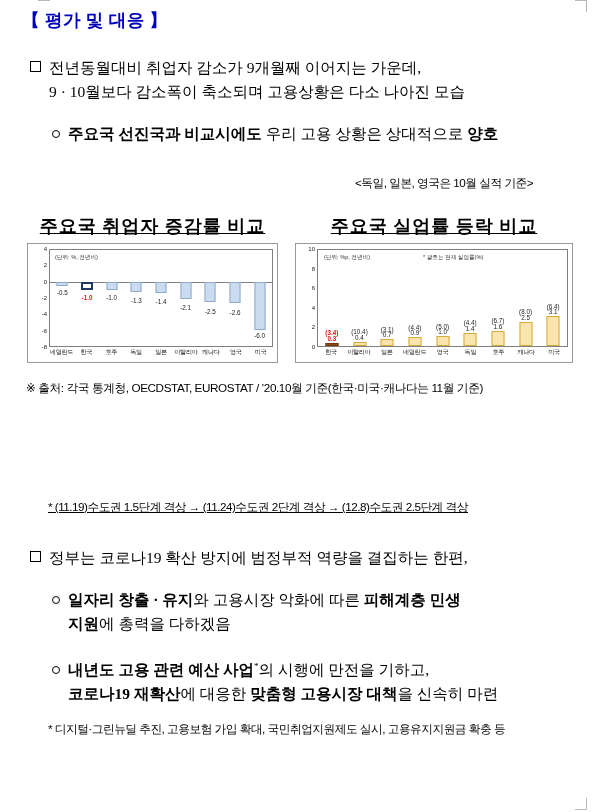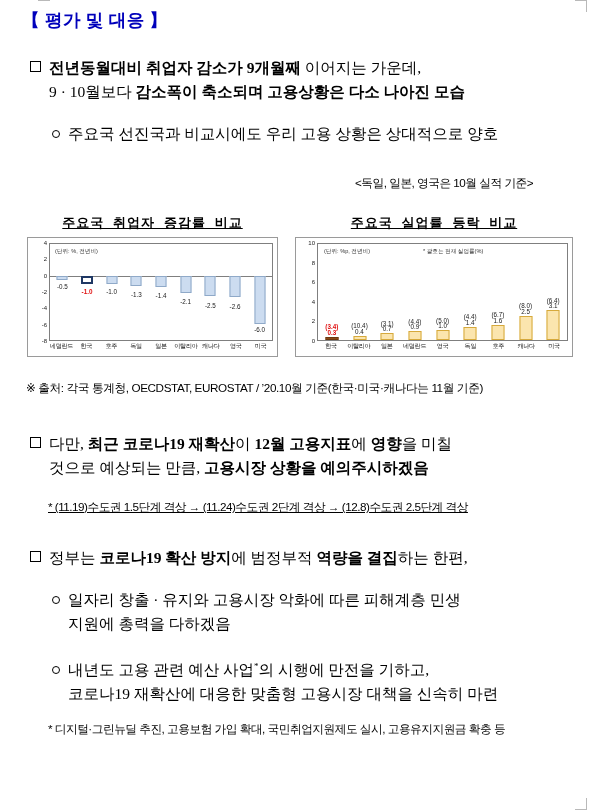--- a/index.html
+++ b/index.html
@@ -46,47 +46,47 @@
   .ci-mark {
     display: inline-block;
     width: 8px; height: 8px;
     border: 1.4px solid #000;
     border-radius: 50%;
     margin-right: 8px;
     vertical-align: 1px;
   }
 
   .lvl1 { font-size: 15.5px; line-height: 24px; }
-  .lvl1 .b { font-weight: bold; }
+  .lvl1 .b { font-weight: normal; }
   .lvl2 { font-size: 15.5px; line-height: 24px; }
-  .lvl2 .b { font-weight: normal; }
+  .lvl2 .b { font-weight: bold; }
 
   .note {
     font-size: 11.7px;
     line-height: 16px;
     font-family: "Liberation Sans", "DejaVu Sans", sans-serif;
     letter-spacing: -0.5px;
   }
 
   .src {
     font-size: 11.7px;
     font-family: "Liberation Sans", "DejaVu Sans", sans-serif;
     letter-spacing: -0.4px;
   }
 
   
   .chart-wrap { position: absolute; }
   .chart-title {
     text-align: center;
-    font-size: 13px;
+    font-size: 18px;
     font-weight: bold;
     text-decoration: underline;
     letter-spacing: 1px;
     margin-bottom: 5px;
-    font-family: Liberation Mono, monospace;
+    font-family: Liberation Serif, serif;
   }
   .chart-box {
     border: 1.2px solid #9a9a9a;
     background: #fff;
     position: relative;
     padding: 5px 4px 3px 4px;
   }
   .plot-outer { position: relative; display: flex; }
   .yaxis {
     width: 17px;
@@ -310,28 +310,20 @@
         <div class="xlab">독일</div>
         <div class="xlab">호주</div>
         <div class="xlab">캐나다</div>
         <div class="xlab">미국</div>
       </div>
     </div>
   </div>
 
   <div class="blk src" style="left:26px; top:381px;">※ 출처: 각국 통계청, OECDSTAT, EUROSTAT / ’20.10월 기준(한국·미국·캐나다는 11월 기준)</div>
 
-  <div class="blk lvl1" style="left:30px; top:432px;">
-    <div>
-      <span class="sq-mark"></span><span>다만, </span><span class="b">최근 코로나19 재확산</span><span>이 </span><span class="b">12월 고용지표</span><span>에 </span><span class="b">영향</span><span>을 미칠</span>
-    </div>
-    <div style="padding-left:19px;">
-      <span>것으로 예상되는 만큼, </span><span class="b">고용시장 상황을 예의주시하겠음</span>
-    </div>
-  </div>
 
   <div class="blk note" style="left:48px; top:499px;text-decoration:underline;">* (11.19)수도권 1.5단계 격상 → (11.24)수도권 2단계 격상 → (12.8)수도권 2.5단계 격상</div>
 
   <div class="blk lvl1" style="left:30px; top:546px;">
     <div>
       <span class="sq-mark"></span><span>정부는 </span><span class="b">코로나19 확산 방지</span><span>에 범정부적 </span><span class="b">역량을 결집</span><span>하는 한편,</span>
     </div>
   </div>
 
   <div class="blk lvl2" style="left:52px; top:588px;">

